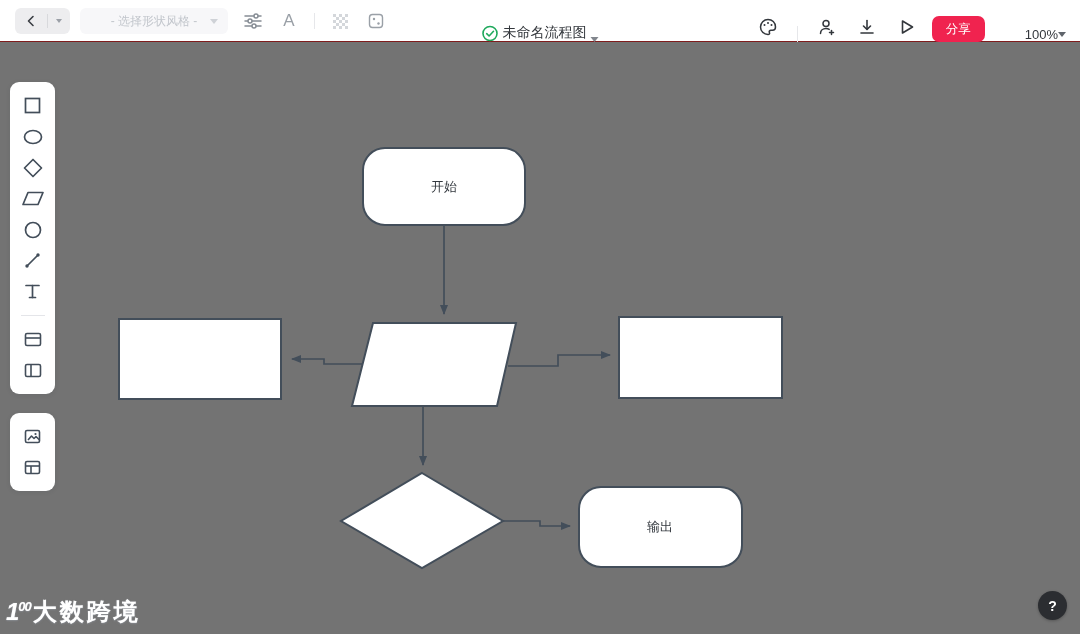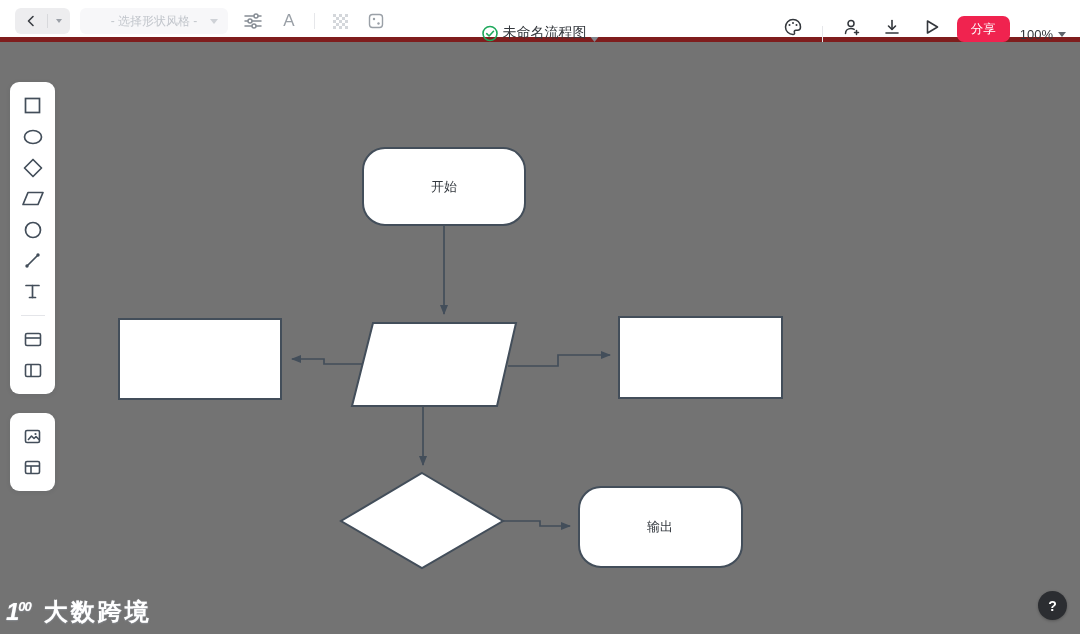--- a/index.html
+++ b/index.html
@@ -1,19 +1,19 @@
 <!DOCTYPE html>
 <html><head>
 <meta charset="utf-8">
 <style>
   * { box-sizing: border-box; margin: 0; padding: 0; }
   html,body { width:1080px; height:634px; overflow:hidden; font-family:"Liberation Sans","DejaVu Sans",sans-serif; background:#f1f2f6; }
 
   
-  .topbar { position:absolute; top:0; left:0; width:1080px; height:42px; background:#ffffff; border-bottom:5px solid #7f1d1d; z-index:20; }
+  .topbar { position:absolute; top:0; left:0; width:1080px; height:42px; background:#ffffff; border-bottom:1px solid #7f1d1d; z-index:20; }
   .tb-left { position:absolute; left:15px; top:0; height:42px; display:flex; align-items:center; gap:10px; }
   .back-group { display:flex; align-items:center; height:26px; background:#ededef; border-radius:6px; overflow:hidden; }
   .back-btn { width:32px; height:26px; display:flex; align-items:center; justify-content:center; cursor:pointer; }
   .back-sep { width:1px; height:14px; background:#d8d9dc; }
   .back-caret-btn { width:22px; height:26px; display:flex; align-items:center; justify-content:center; cursor:pointer; }
   .caret-down { width:0; height:0; border-left:4px solid transparent; border-right:4px solid transparent; border-top:5px solid #5f646b; }
   .caret-down.sm { border-left-width:3px; border-right-width:3px; border-top-width:4px; border-top-color:#9ba0a7; }
   .shape-style-select { position:relative; width:148px; height:26px; background:#f7f7f9; border-radius:6px; display:flex; align-items:center; justify-content:center; color:#c2c6cc; font-size:12px; cursor:default; }
   .shape-style-select .caret-down { position:absolute; right:10px; top:11px; border-top-color:#cfd2d7; }
   .tb-icons { display:flex; align-items:center; gap:6px; }
@@ -22,39 +22,39 @@
   .font-a { font-size:17px; color:#9aa0a7; font-weight:400; }
   .tb-divider { width:1px; height:16px; background:#e6e7ea; margin:0 4px; }
 
   .tb-center { position:absolute; left:50%; top:0; transform:translateX(-50%); height:42px; display:flex; align-items:flex-end; gap:4px; }
   .doc-title { font-size:14px; color:#33373c; }
   .title-caret { width:0; height:0; border-left:4px solid transparent; border-right:4px solid transparent; border-top:5px solid #81868d; cursor:pointer; }
 
   .tb-right { position:absolute; right:14px; top:0; height:42px; display:flex; align-items:flex-end; gap:10px; }
   .tb-right .icon-btn { color:#33373c; }
   .share-btn { height:26px; padding:0 14px; background:#f0234f; border:none; border-radius:7px; color:#ffffff; font-size:12.5px; font-family:inherit; display:flex; align-items:center; cursor:pointer; }
-  .zoom-ctl { display:flex; align-items:center; gap:5px; cursor:pointer; }
+  .zoom-ctl { display:flex; align-items:center; cursor:pointer;margin-left:30px; }
   .zoom-val { font-size:13px; color:#33373c; }
 
   
   .canvas { position:absolute; top:42px; left:0; width:1080px; height:592px; background:#737373; }
 
   
   .side-panel { position:absolute; left:10px; width:45px; background:#ffffff; border-radius:9px; box-shadow:0 1px 5px rgba(40,50,60,0.10); display:flex; flex-direction:column; align-items:center; padding:8px 0; z-index:10; }
   .side-panel.p1 { top:40px; }
   .side-panel.p2 { top:371px; }
   .tool-btn { width:34px; height:31px; display:flex; align-items:center; justify-content:center; cursor:pointer; color:#434e5a; border-radius:6px; }
   .panel-divider { width:24px; height:1px; background:#e4e5e9; margin:8px 0; }
 
   
   .flow-svg { position:absolute; left:0; top:0; width:1080px; height:592px; }
   .flow-svg text { font-family:"Liberation Sans","DejaVu Sans",sans-serif; font-size:13px; fill:#33383e; }
 
   
-  .watermark { position:absolute; left:6px; bottom:6px; display:flex; align-items:center; gap:13px; color:#ffffff; text-shadow:0 0 1px #b9bcc4, 0 1px 2px rgba(140,145,155,0.55); user-select:none; }
+  .watermark { position:absolute; left:6px; bottom:6px; display:flex; align-items:center; gap:2px; color:#ffffff; text-shadow:0 0 1px #b9bcc4, 0 1px 2px rgba(140,145,155,0.55); user-select:none; }
   .wm-logo { font-size:24px; font-weight:bold; font-style:italic; letter-spacing:-1px; }
   .wm-logo sup { font-size:13px; }
   .wm-text { font-size:24px; font-weight:bold; letter-spacing:3px; }
 
   
   .help-btn { position:absolute; right:13px; bottom:14px; width:29px; height:29px; border-radius:50%; background:#2b2d31; color:#ffffff; display:flex; align-items:center; justify-content:center; font-size:14px; font-weight:bold; cursor:pointer; box-shadow:0 1px 3px rgba(0,0,0,0.25); }
 </style>
 </head>
 <body>
 

